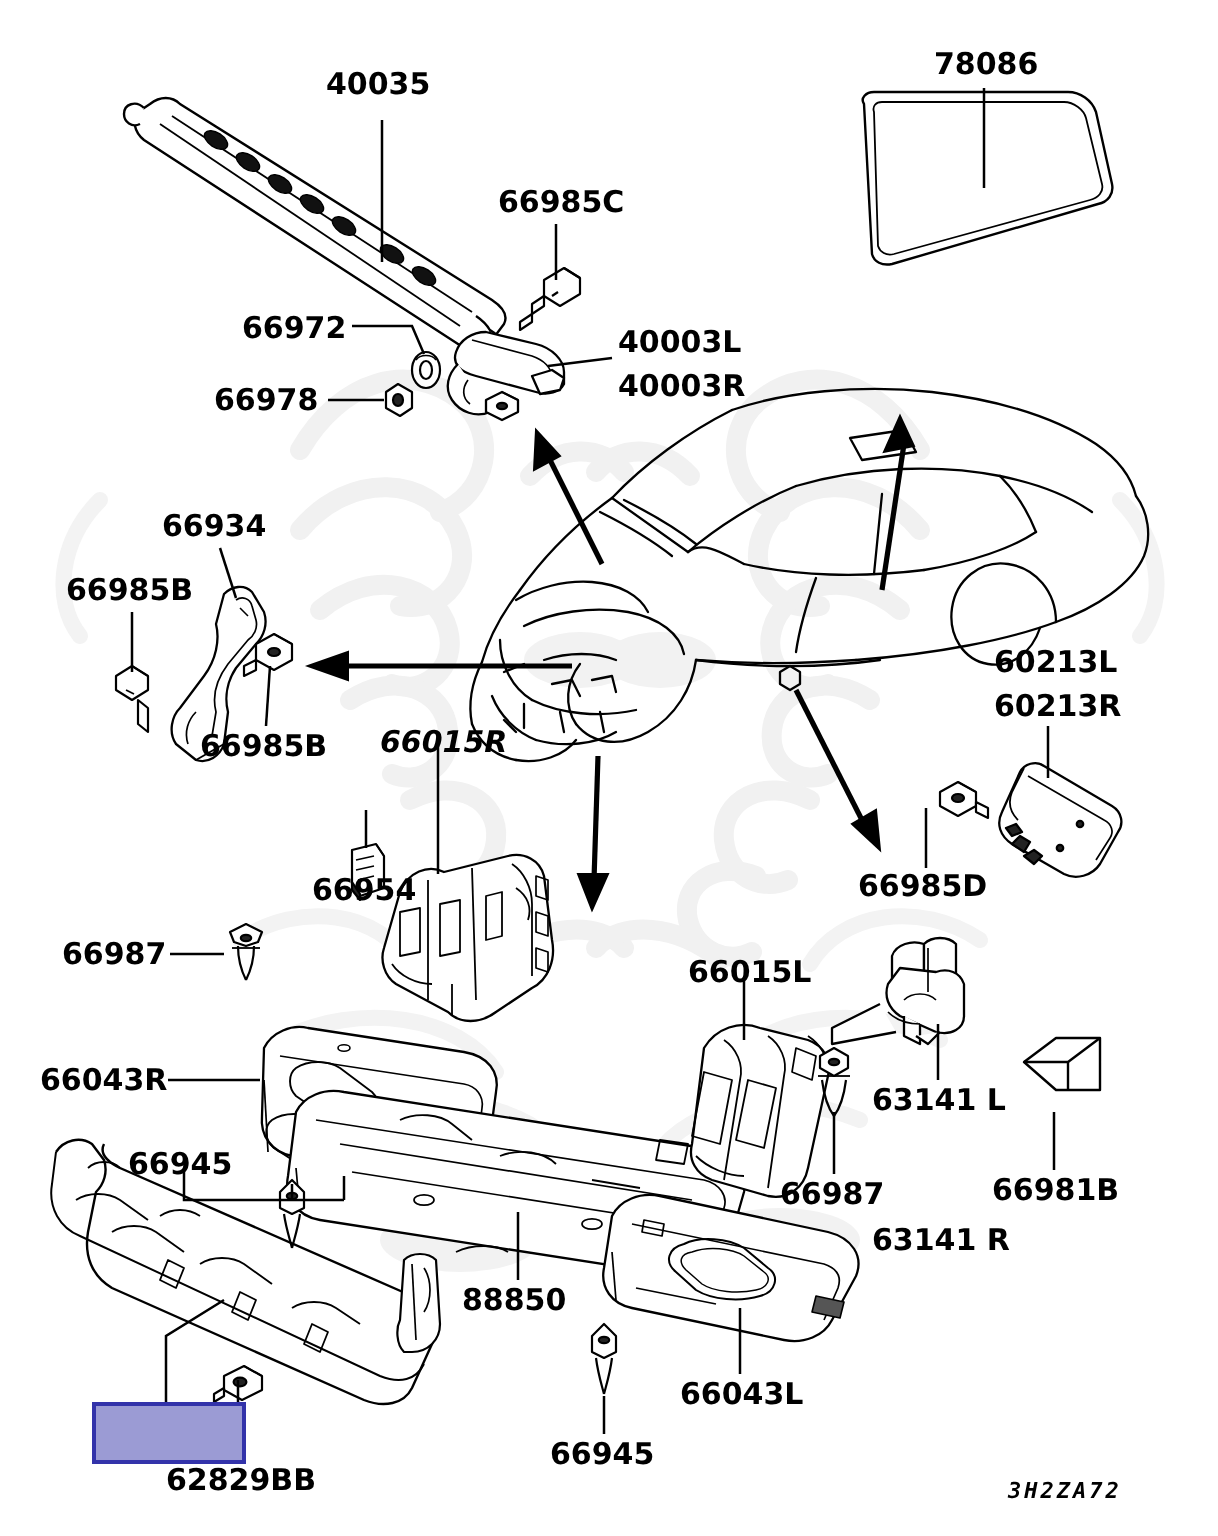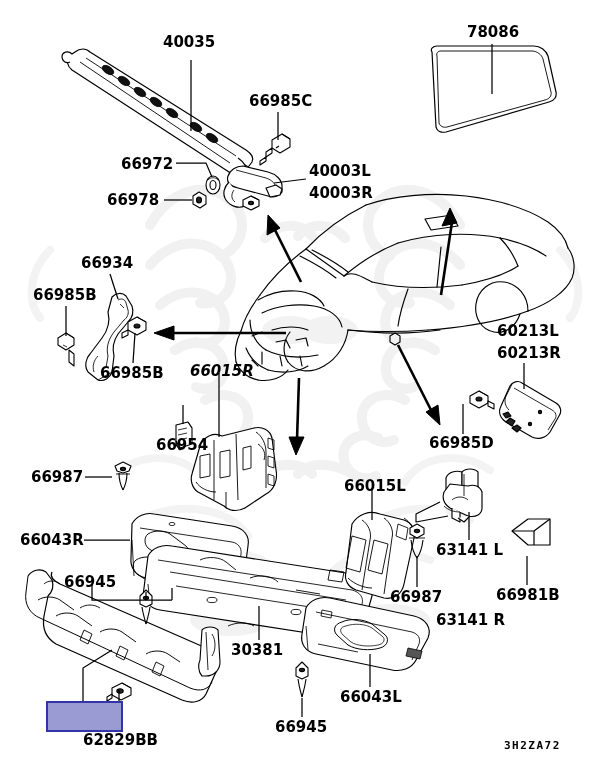--- a/index.html
+++ b/index.html
@@ -32,20 +32,21 @@
     line-height: 19px;
   }
   .code {
     position: absolute;
     font-family: "DejaVu Sans Mono", monospace;
     font-size: 11px;
     font-weight: 700;
     color: #000000;
     letter-spacing: 1.5px;
     white-space: pre;
+    font-style: italic;
   }
   .hl {
     position: absolute;
   }
 </style>
 </head>
 <body>
 
 <div id="diagram">
 
@@ -519,20 +520,20 @@
   <div class="lbl" style="left:497px; top:344px;">60213R</div>
   <div class="lbl" style="left:429px; top:434px;">66985D</div>
   <div class="lbl" style="left:31px;  top:468px;">66987</div>
   <div class="lbl" style="left:20px;  top:531px;">66043R</div>
   <div class="lbl" style="left:64px;  top:573px;">66945</div>
   <div class="lbl" style="left:344px; top:477px;">66015L</div>
   <div class="lbl" style="left:436px; top:541px;">63141 L</div>
   <div class="lbl" style="left:436px; top:563px;margin-top:48px;">63141 R</div>
   <div class="lbl" style="left:496px; top:586px;">66981B</div>
   <div class="lbl" style="left:390px; top:588px;">66987</div>
-  <div class="lbl" style="left:231px; top:641px;">30381</div>
+  <div class="lbl" style="left:231px; top:641px;">88850</div>
   <div class="lbl" style="left:340px; top:688px;">66043L</div>
   <div class="lbl" style="left:275px; top:718px;">66945</div>
   <div class="lbl" style="left:83px;  top:731px;">62829BB</div>
 
   <div class="code" style="left:504px; top:739px;">3H2ZA72</div>
 
 </div>
 
 </body></html>

